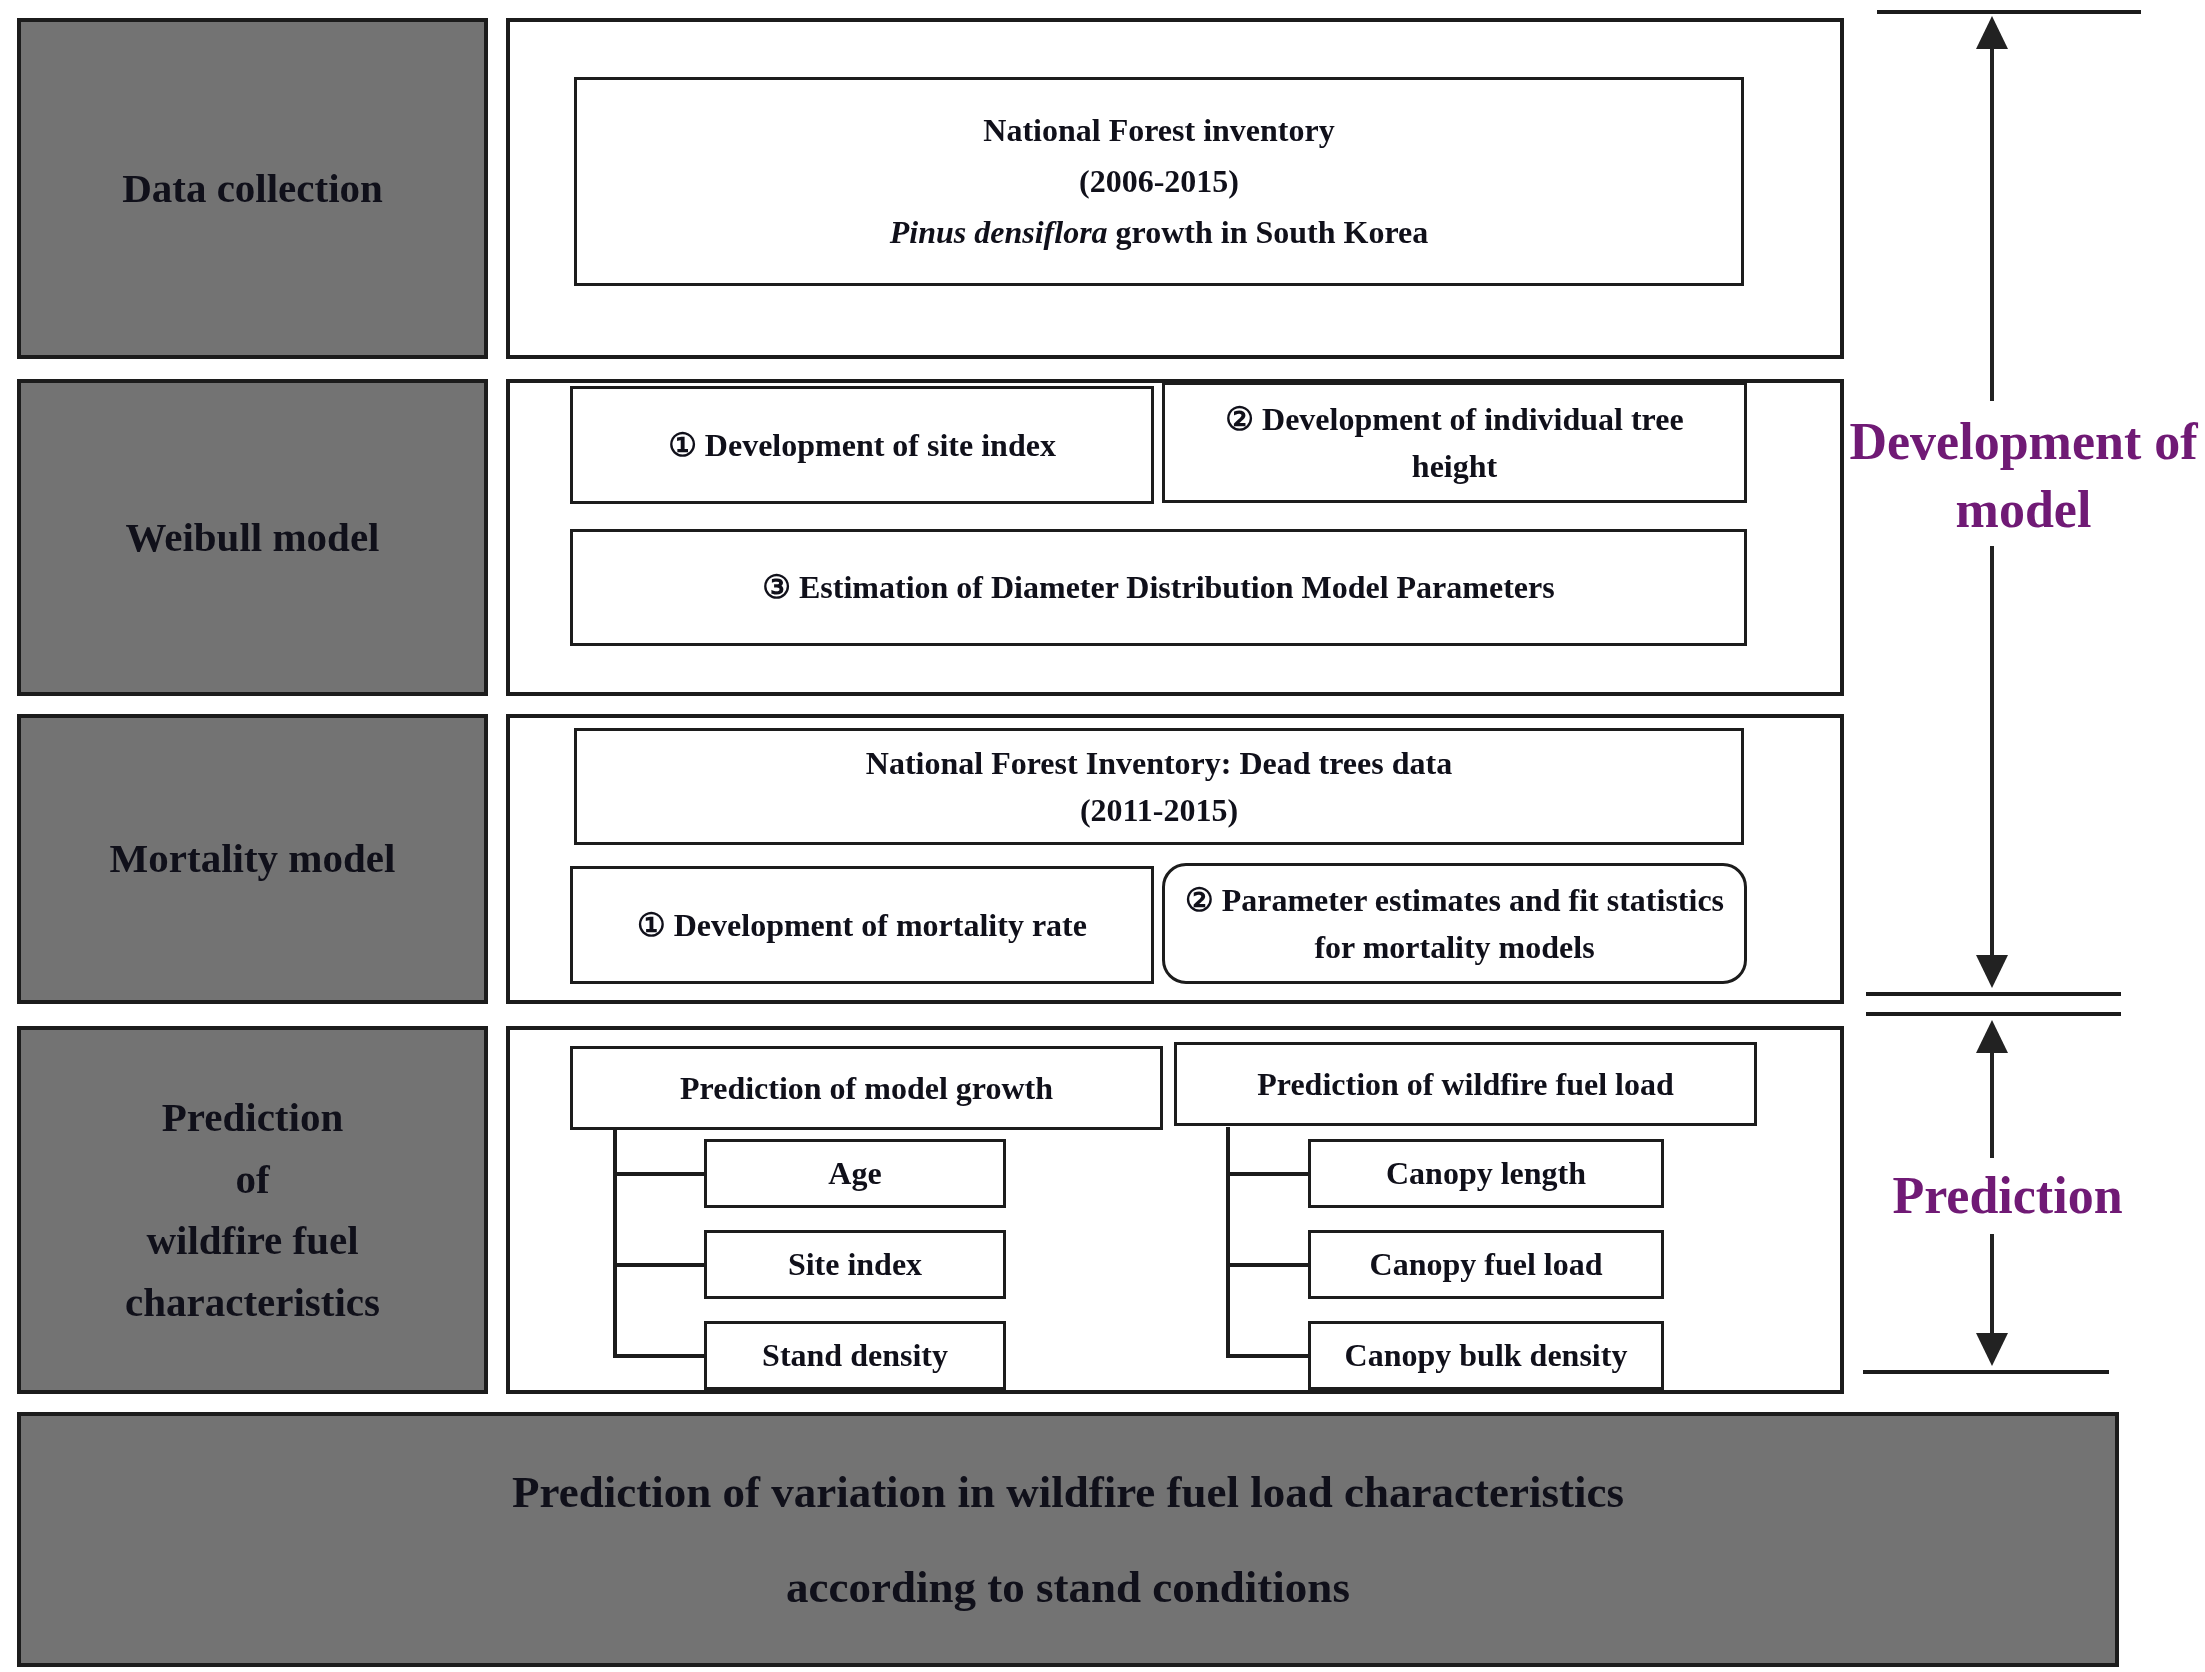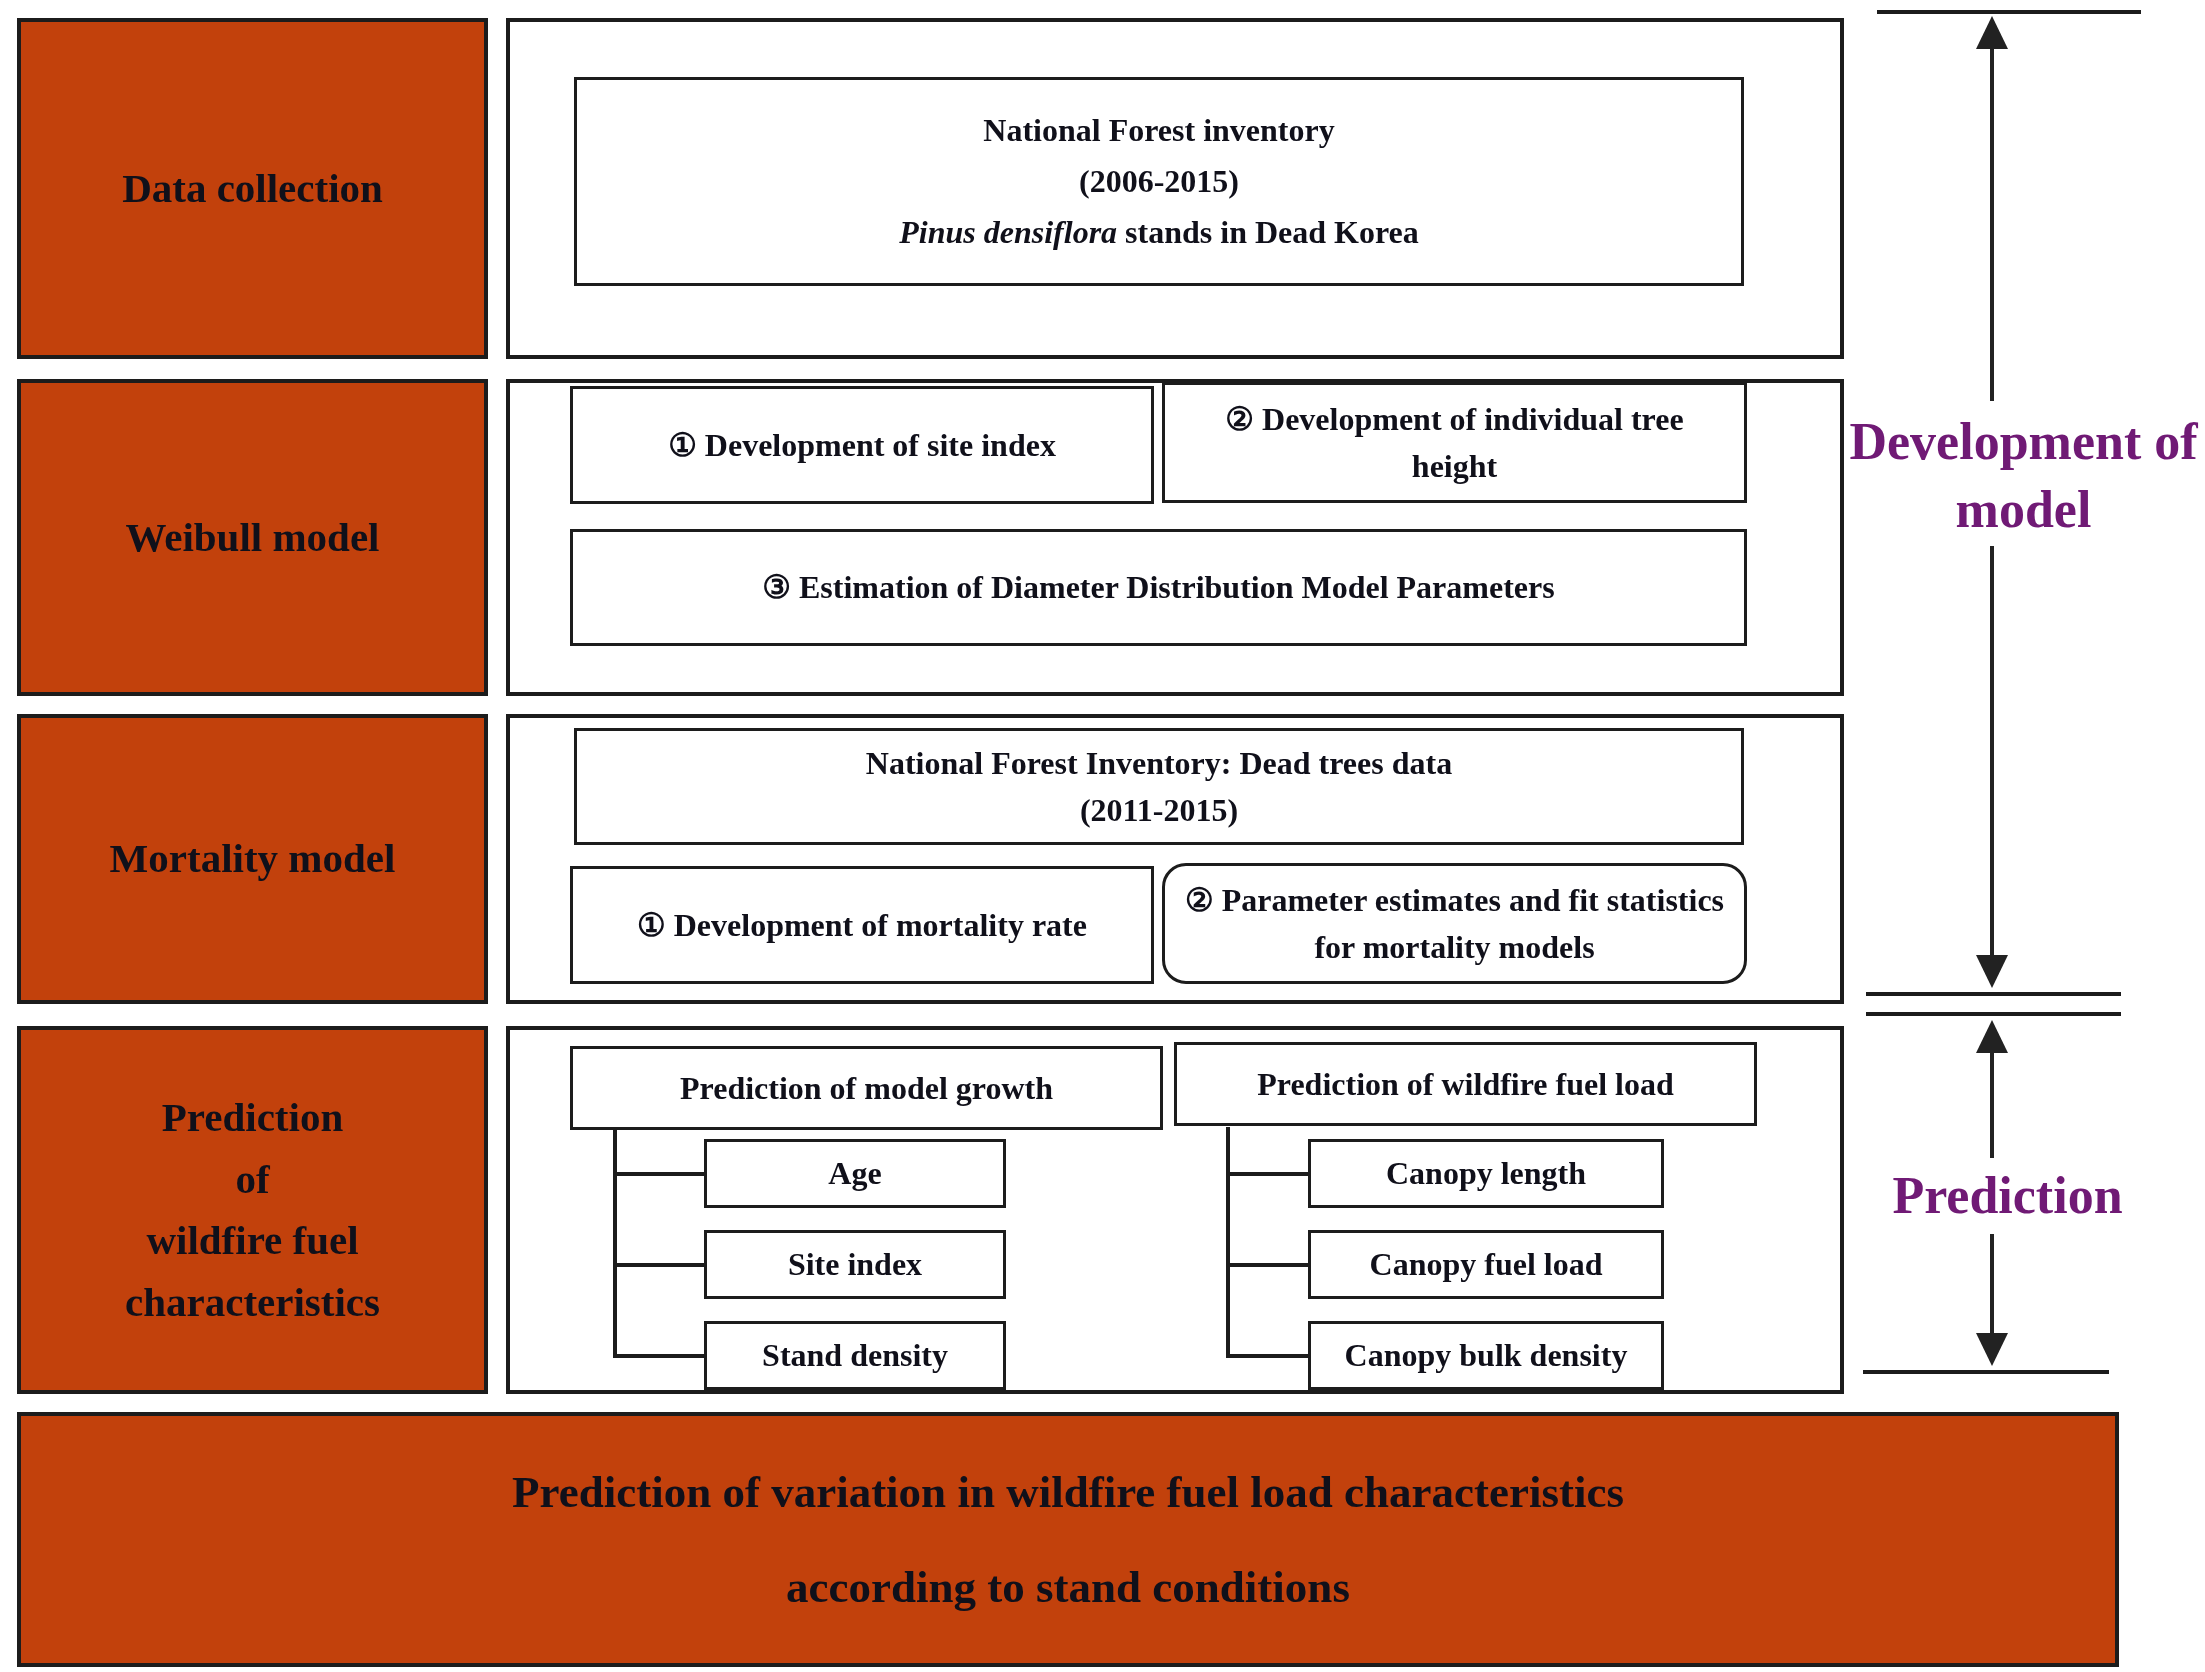--- a/index.html
+++ b/index.html
@@ -5,21 +5,21 @@
   html,body{margin:0;padding:0;background:#ffffff;}
   #canvas{
     position:relative;
     width:2205px;height:1673px;
     background:#ffffff;
     font-family:"Liberation Serif","DejaVu Serif",serif;
     color:#10101a;
   }
   .bluebox{
     position:absolute;
-    background:#c2410c;
+    background:#737373;
     border:4.3px solid #1c1c1c;
     display:flex;align-items:center;justify-content:center;
     text-align:center;font-weight:bold;
     white-space:pre-line;
     box-sizing:border-box;
     font-size:41px;line-height:1.5;
   }
   .outerbox{
     position:absolute;
     background:#ffffff;
@@ -88,21 +88,21 @@
 
   <div class="outerbox" style="left:506px;top:18.4px;width:1338px;height:341px;"></div>
   <div class="outerbox" style="left:506px;top:379px;width:1338px;height:317px;"></div>
   <div class="outerbox" style="left:506px;top:714px;width:1338px;height:290px;"></div>
   <div class="outerbox" style="left:506px;top:1026px;width:1338px;height:368px;"></div>
 
   <div class="innerbox nfi" style="left:574px;top:77px;width:1170px;height:209px;">
     <div>
       <span>National Forest inventory
 (2006-2015)</span>
-      <span style="display:block"><span class="ital">Pinus densiflora</span><span> stands in Dead Korea</span></span>
+      <span style="display:block"><span class="ital">Pinus densiflora</span><span> growth in South Korea</span></span>
     </div>
   </div>
 
   <div class="innerbox" style="left:570px;top:386px;width:584px;height:118px;">
     <span>① Development of site index</span>
   </div>
   <div class="innerbox" style="left:1162px;top:382px;width:585px;height:121px;">
     <span>② Development of individual tree height</span>
   </div>
   <div class="innerbox" style="left:570px;top:529px;width:1177px;height:117px;">

